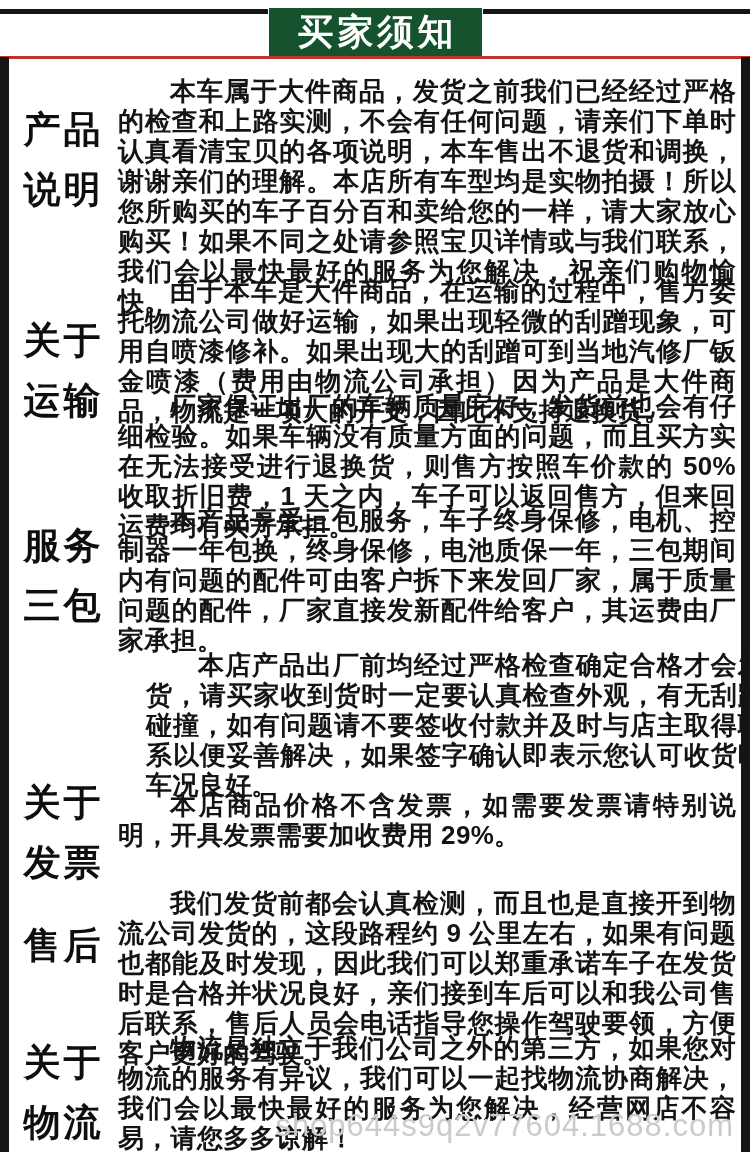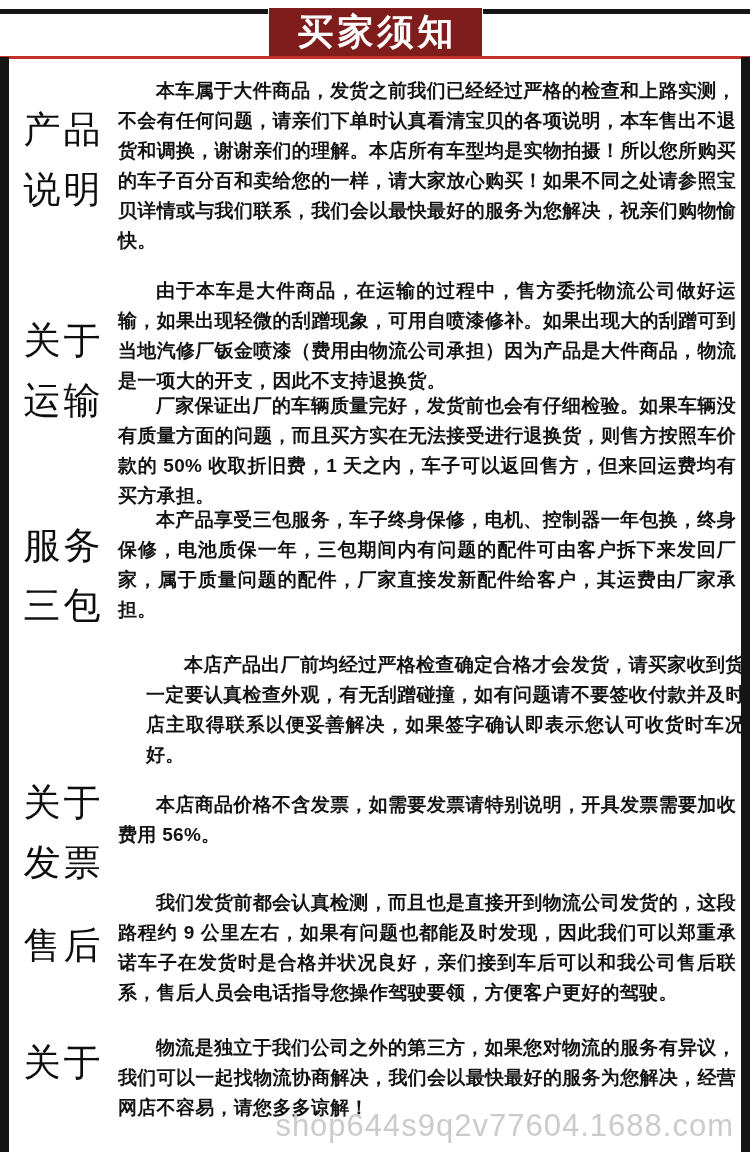--- a/index.html
+++ b/index.html
@@ -7,47 +7,47 @@
     position:relative; width:750px; height:1152px; background:#ffffff;
     font-family:"Liberation Sans", sans-serif; overflow:hidden;
   }
   
   .top-rule { position:absolute; top:9px; height:5px; background:#151515; }
   .top-rule.left  { left:0; width:268px; }
   .top-rule.right { left:483px; right:0; }
   
   .badge {
     position:absolute; left:269px; top:8px; width:213px; height:49px;
-    background:#7f1d1d; color:#ffffff; display:flex; align-items:center; justify-content:center;
+    background:#14532d; color:#ffffff; display:flex; align-items:center; justify-content:center;
     font-size:36px; font-weight:bold; letter-spacing:4px; text-indent:4px;
   }
   
   .red-rule { position:absolute; top:56px; left:0; right:0; height:3px; background:#c43129; }
   
   .side-bar { position:absolute; top:57px; bottom:0; width:9px; background:#151515; }
   .side-bar.left { left:0; } .side-bar.right { right:0; }
 
   
   .label {
     position:absolute; left:14px; width:96px; text-align:center;
-    font-size:37px; line-height:60px; color:#0e0e0e; font-weight:400;
+    font-size:37px; line-height:60px; color:#0e0e0e; font-weight:700;
     letter-spacing:3px; text-indent:3px;
   }
   .lbl-1 { top:100px; }
   .lbl-2 { top:311px; }
   .lbl-3 { top:516px; }
   .lbl-4 { top:650px; }
   .lbl-5 { top:773px; }
   .lbl-6 { top:916px; }
   .lbl-7 { top:1033px; }
 
   
   .para {
     position:absolute; left:118px; width:618px;
-    font-size:19px; line-height:30px; color:#141414; font-weight:700;
+    font-size:26px; line-height:30px; color:#141414; font-weight:700;
     text-indent:2em; text-align:justify; letter-spacing:0.3px;
   }
   .par-1a { top:76px; }
   .par-2a { top:276px; }
   .par-2b { top:391px; }
   .par-3a { top:505px; }
   .par-4a { top:650px;margin-left:28px; }
   .par-5a { top:790px; }
   .par-6a { top:888px; }
   .par-7a { top:1033px; }
@@ -89,27 +89,28 @@
     <div>三包</div>
   </div>
   <div class="para par-3a">本产品享受三包服务，车子终身保修，电机、控制器一年包换，终身保修，电池质保一年，三包期间内有问题的配件可由客户拆下来发回厂家，属于质量问题的配件，厂家直接发新配件给客户，其运费由厂家承担。</div>
 
   <div class="para par-4a">本店产品出厂前均经过严格检查确定合格才会发货，请买家收到货时一定要认真检查外观，有无刮蹭碰撞，如有问题请不要签收付款并及时与店主取得联系以便妥善解决，如果签字确认即表示您认可收货时车况良好。</div>
 
   <div class="label lbl-5">
     <div>关于</div>
     <div>发票</div>
   </div>
-  <div class="para par-5a">本店商品价格不含发票，如需要发票请特别说明，开具发票需要加收费用 56%。</div>
+  <div class="para par-5a">本店商品价格不含发票，如需要发票请特别说明，开具发票需要加收费用 29%。</div>
 
   <div class="label lbl-6">
     <div>售后</div>
   </div>
   <div class="para par-6a">我们发货前都会认真检测，而且也是直接开到物流公司发货的，这段路程约 9 公里左右，如果有问题也都能及时发现，因此我们可以郑重承诺车子在发货时是合格并状况良好，亲们接到车后可以和我公司售后联系，售后人员会电话指导您操作驾驶要领，方便客户更好的驾驶。</div>
 
   <div class="label lbl-7">
     <div>关于</div>
+    <div>物流</div>
   </div>
   <div class="para par-7a">物流是独立于我们公司之外的第三方，如果您对物流的服务有异议，我们可以一起找物流协商解决，我们会以最快最好的服务为您解决，经营网店不容易，请您多多谅解！</div>
 
   <div class="wm-url">shop644s9q2v77604.1688.com</div>
 
 </div>
 
 </body></html>

